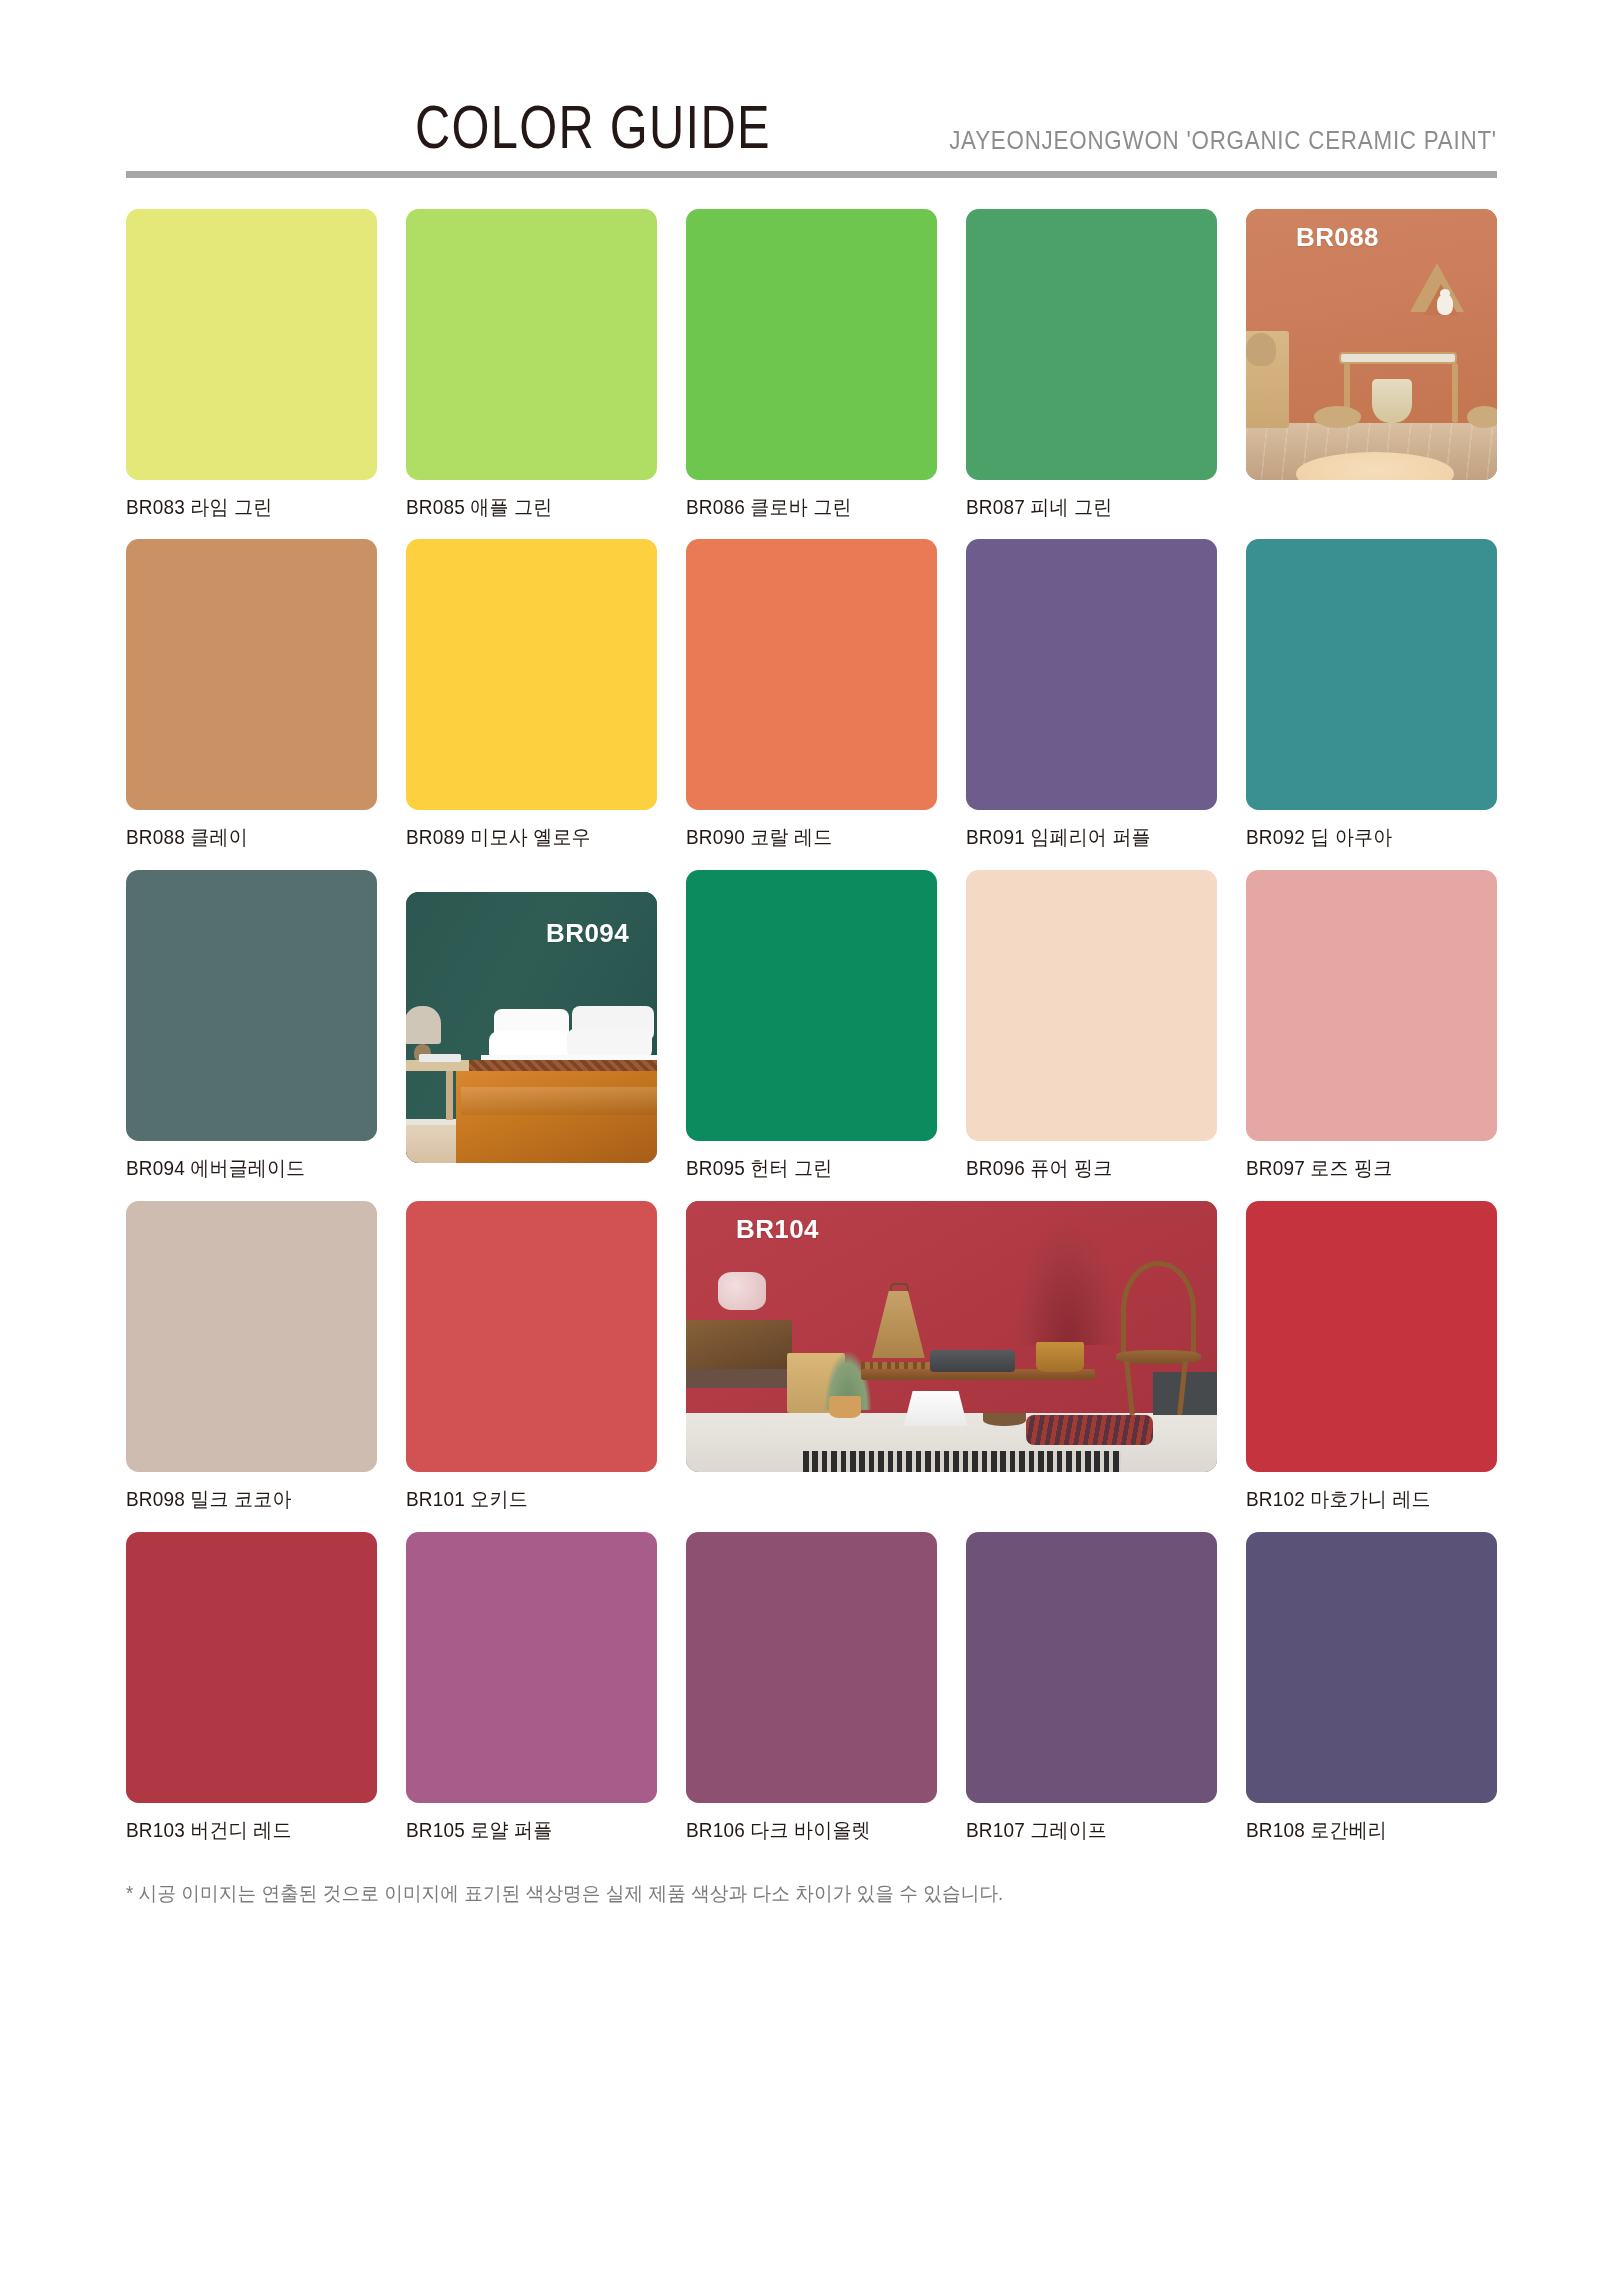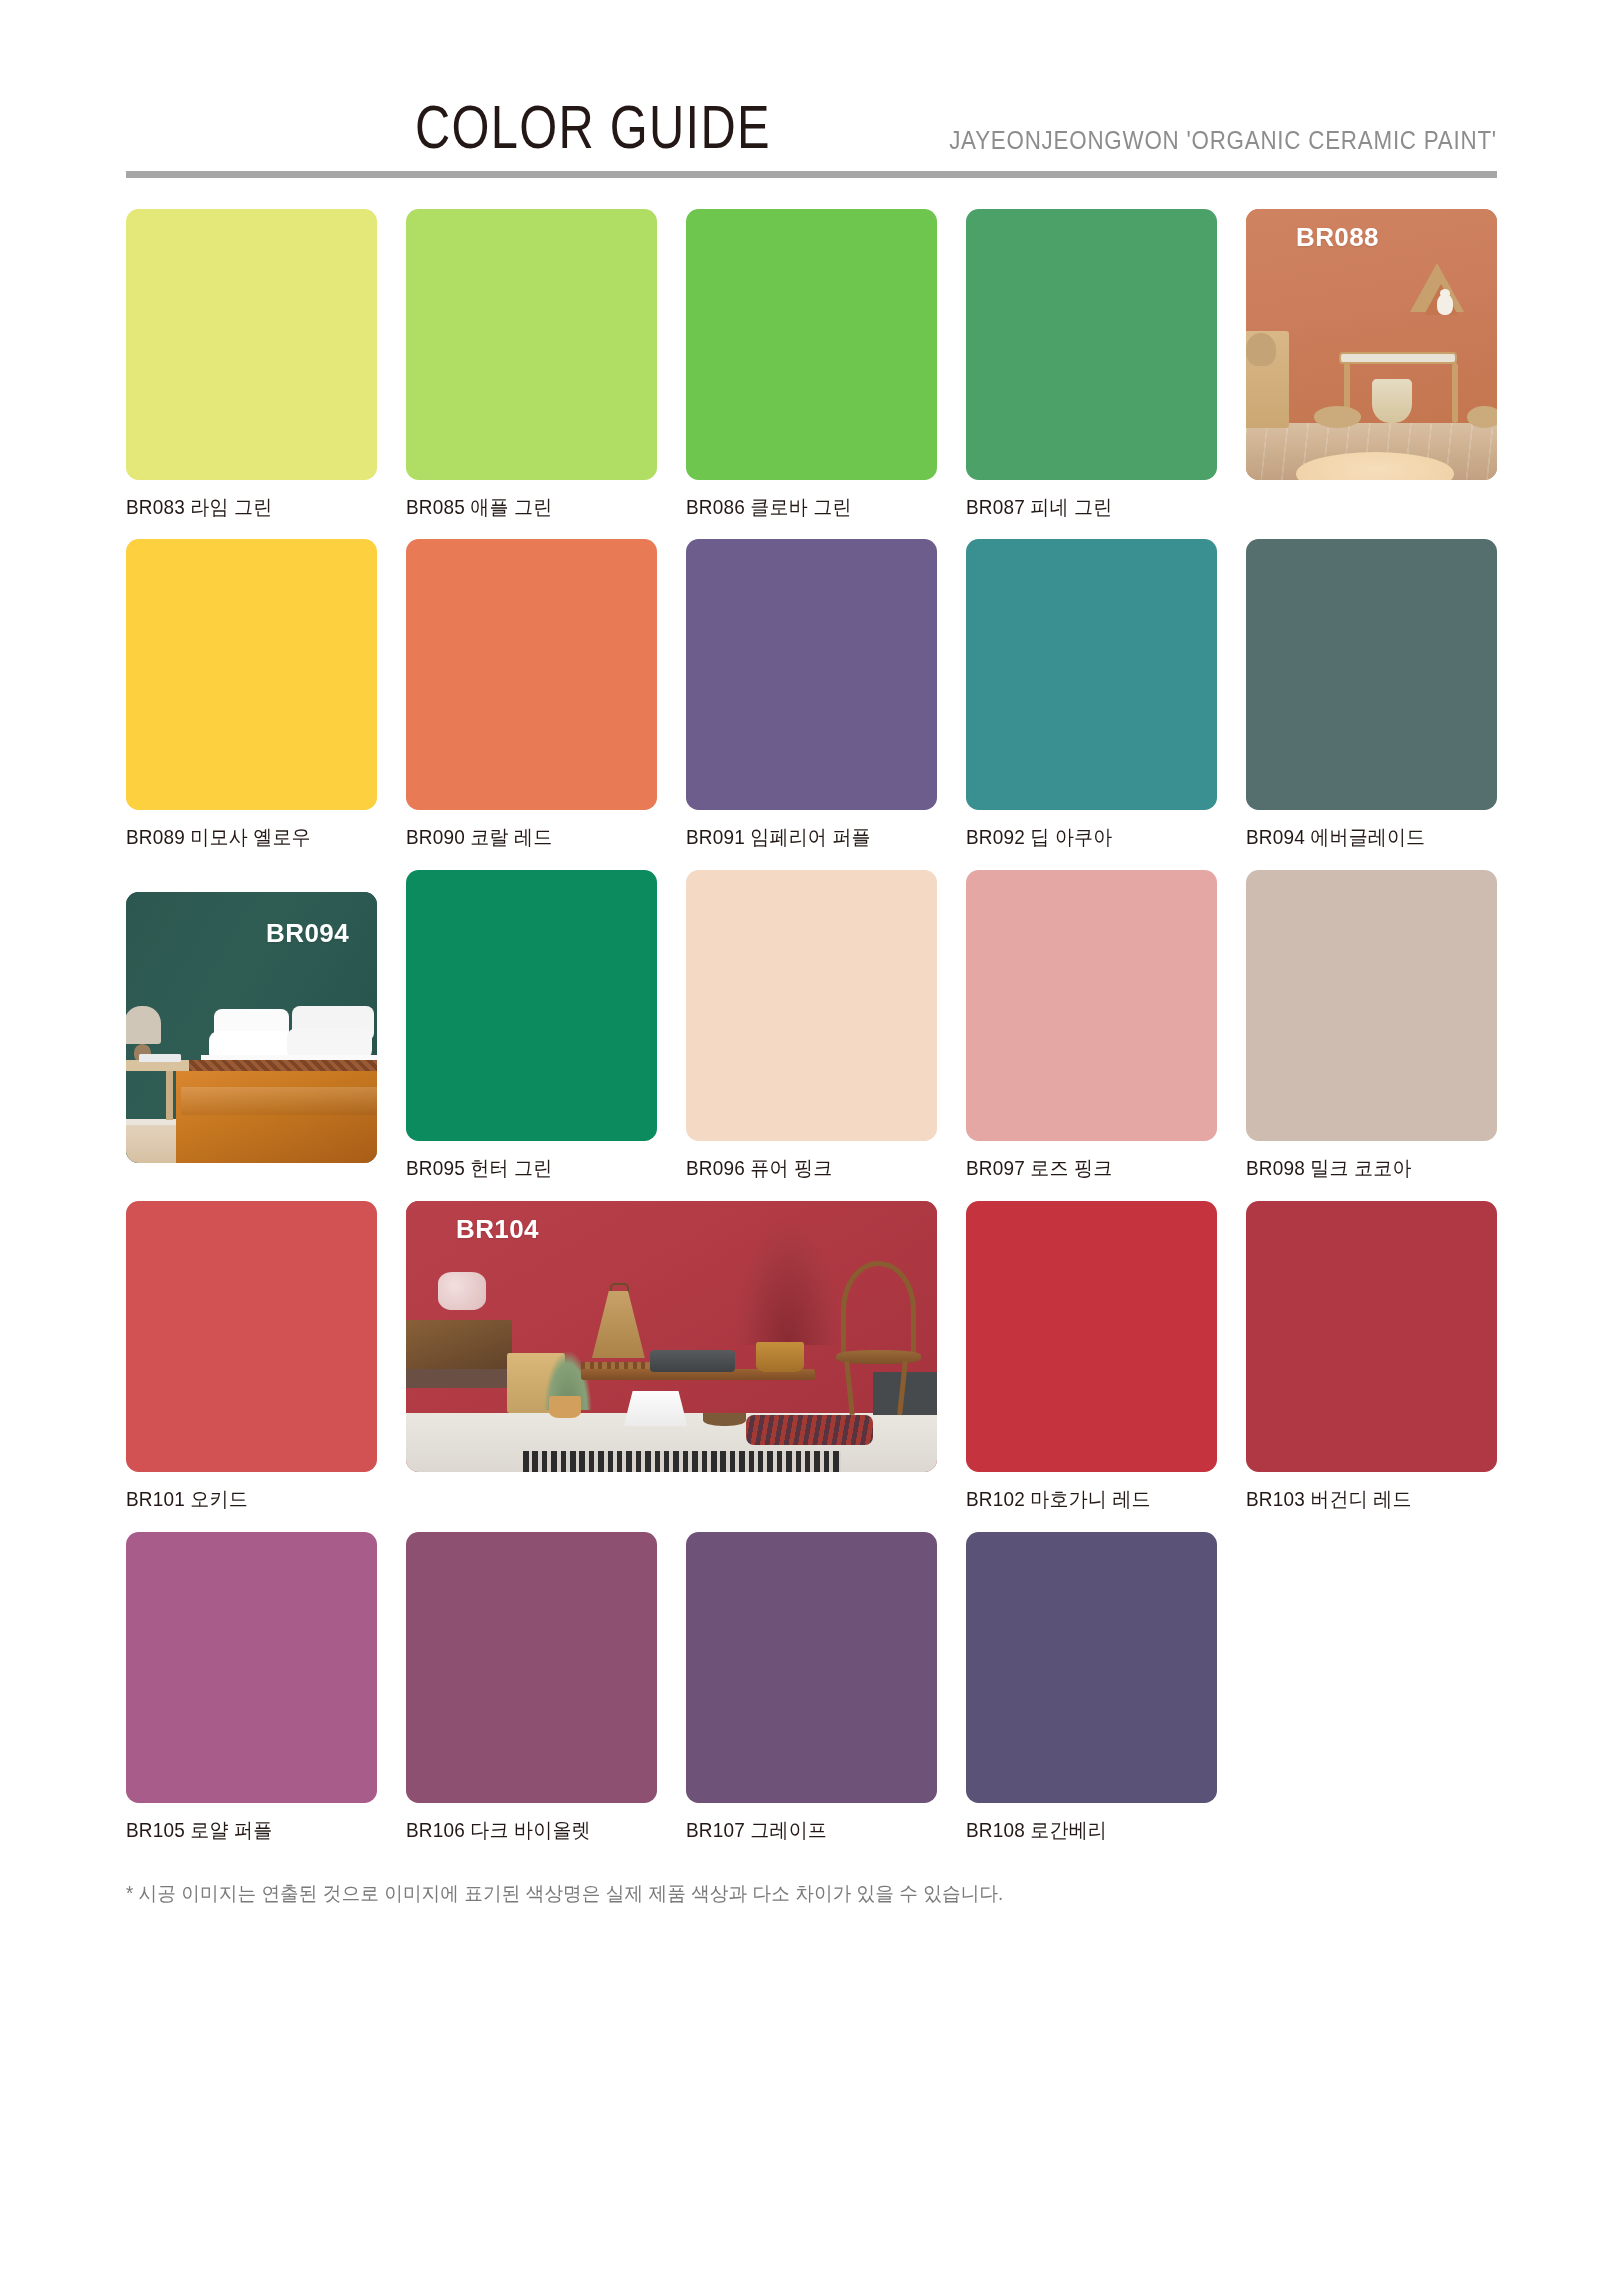--- a/index.html
+++ b/index.html
@@ -285,20 +285,24 @@
             <div class="s88-basket"></div>
             <div class="s88-pouf1"></div>
             <div class="s88-pouf2"></div>
             <div class="s88-rug"></div>
           </div>
           <div class="photo-code tl">BR088</div>
         </div>
         <div class="cell-label empty"></div>
       </div>
       <div class="cell">
+        <div class="swatch" style="background: rgb(202, 145, 100);"></div>
+        <div class="cell-label">BR088 클레이</div>
+      </div>
+      <div class="cell">
         <div class="swatch" style="background: rgb(253, 208, 64);"></div>
         <div class="cell-label">BR089 미모사 옐로우</div>
       </div>
       <div class="cell">
         <div class="swatch" style="background: rgb(232, 122, 86);"></div>
         <div class="cell-label">BR090 코랄 레드</div>
       </div>
       <div class="cell">
         <div class="swatch" style="background: rgb(109, 93, 140);"></div>
         <div class="cell-label">BR091 임페리어 퍼플</div>

